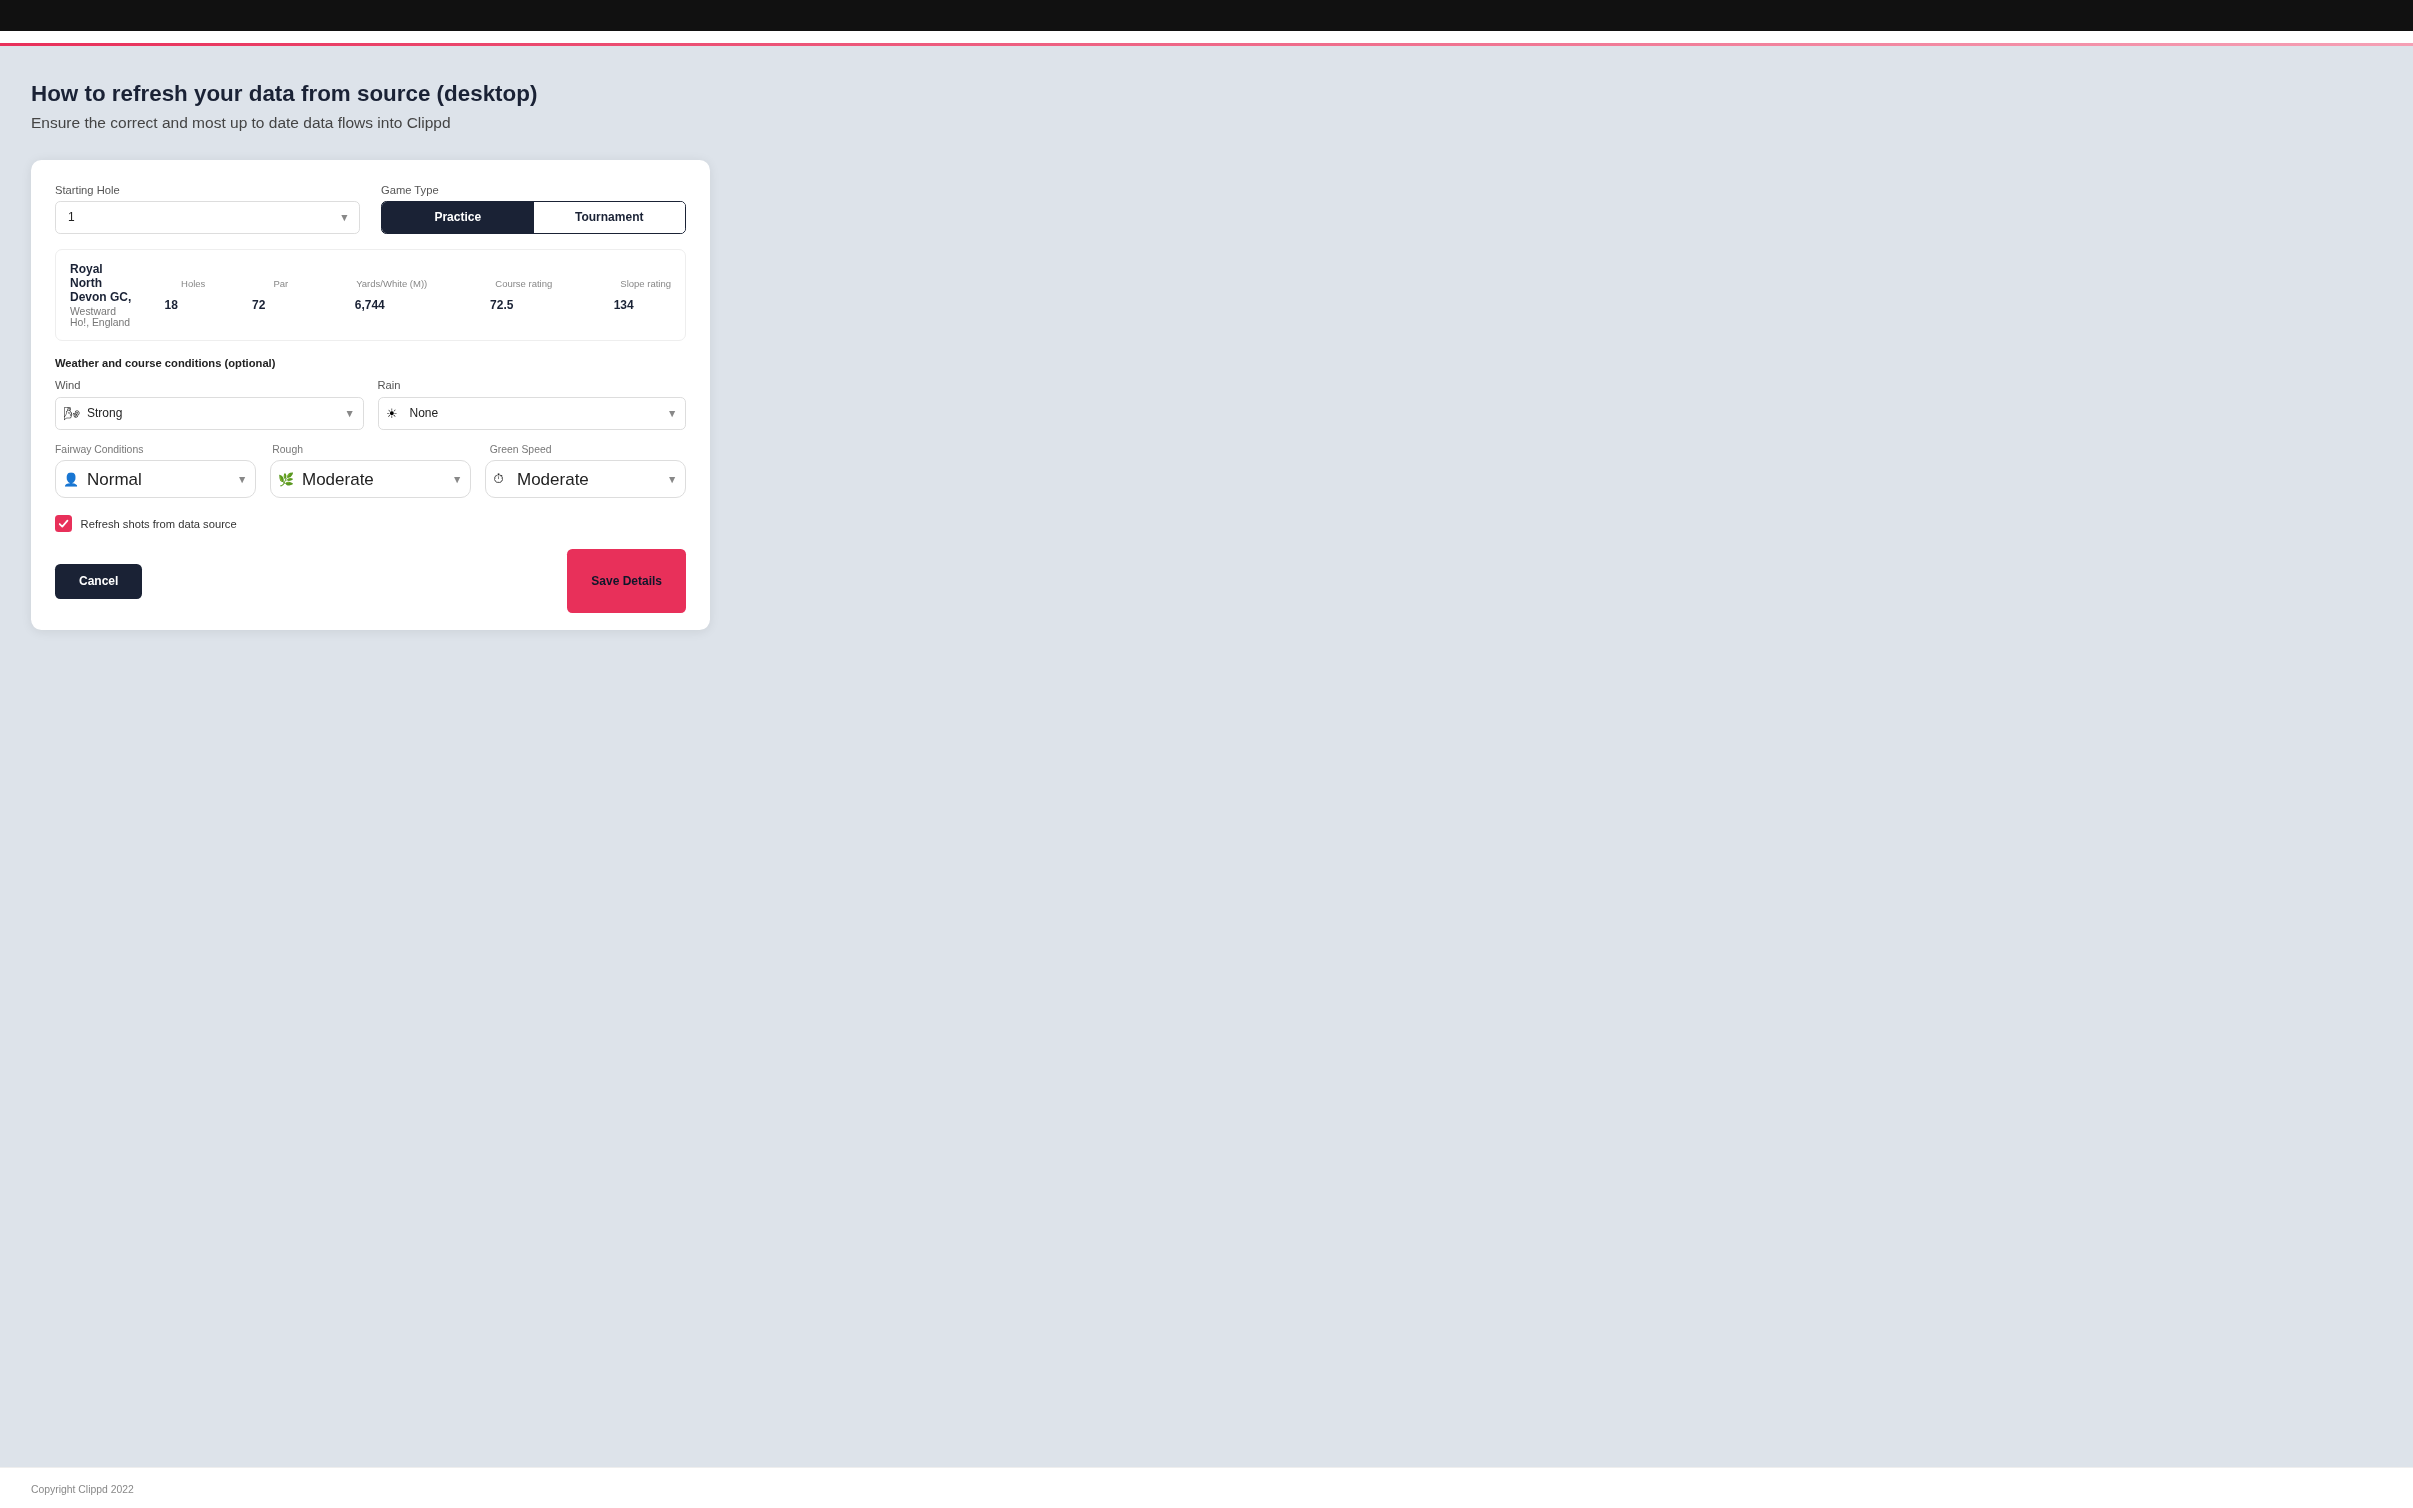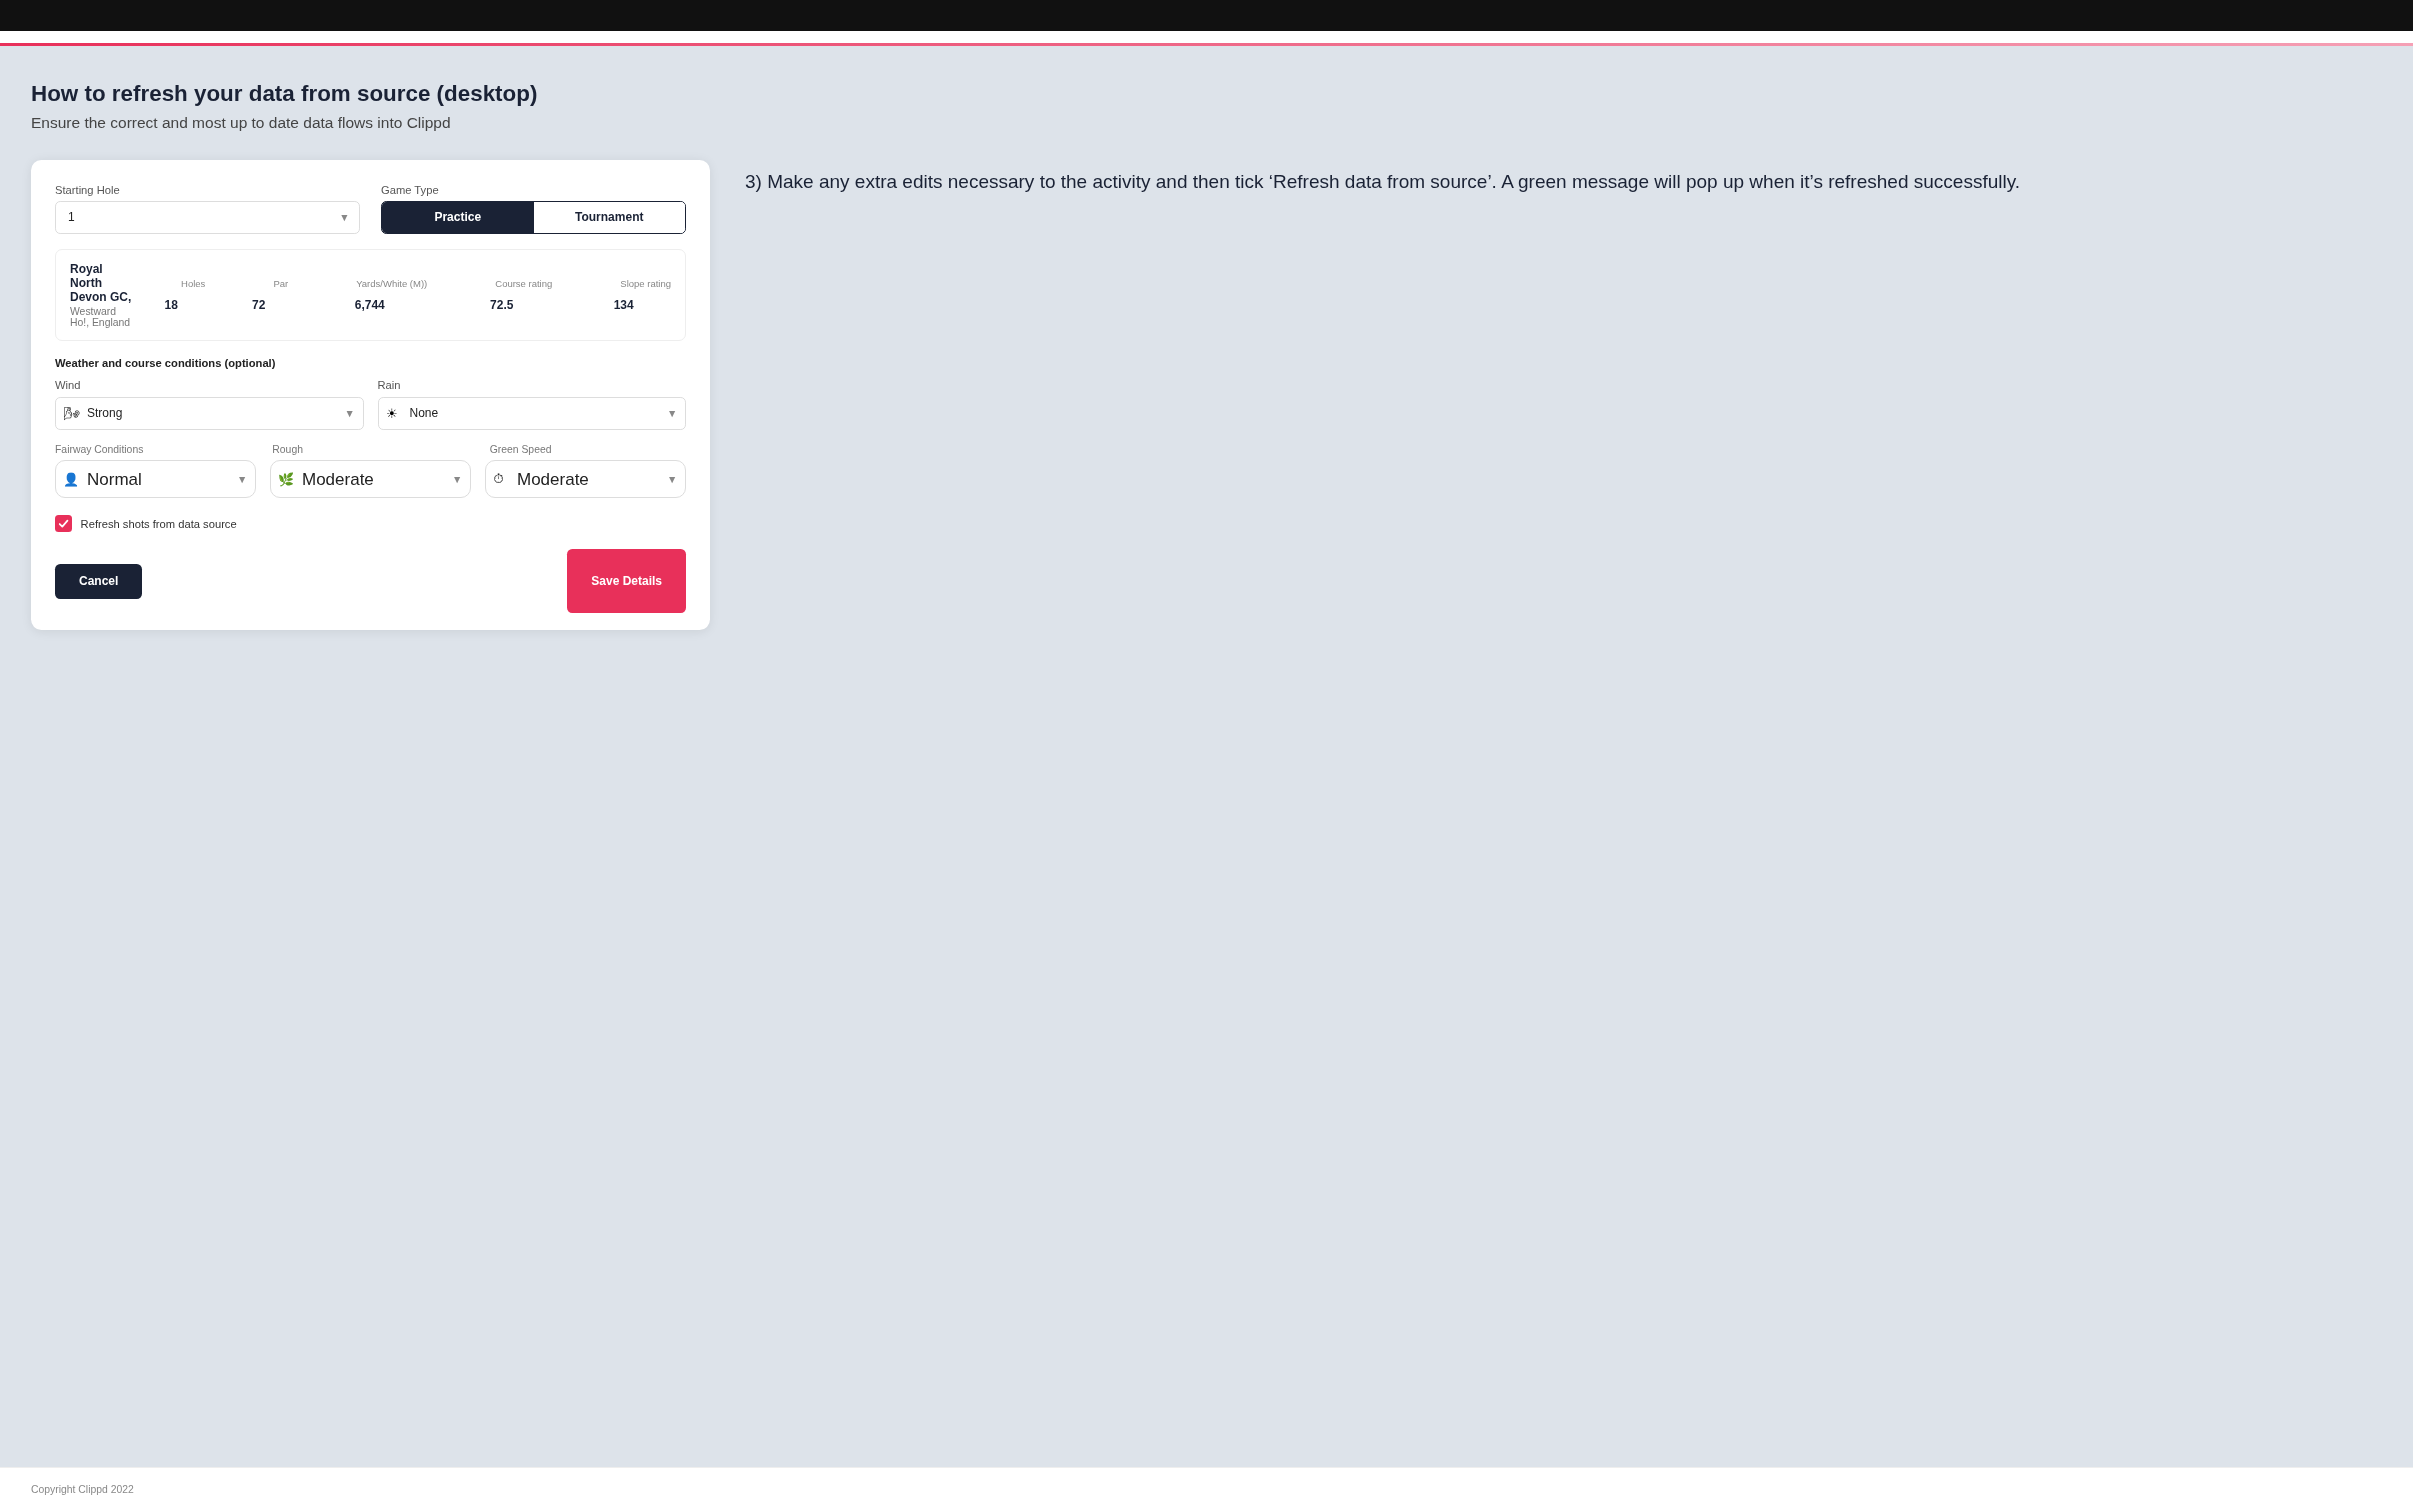--- a/index.html
+++ b/index.html
@@ -294,21 +294,21 @@
       color: #fff;
       border: none;
       border-radius: 5.2px;
       padding: 10.4px 24px;
       font-size: 12px;
       font-weight: 600;
       cursor: pointer;
     }
     .save-btn {
       background: #e8305a;
-      color: #ffffff;
+      color: #0f172a;
       border: none;
       border-radius: 5.2px;
       padding: 25px 24px;
       font-size: 12px;
       font-weight: 600;
       cursor: pointer;
     }
     .instruction-block {
       flex: 1;
       padding-top: 8.6px;
@@ -466,23 +466,20 @@
           </div>
           <span class="refresh-label">Refresh shots from data source</span>
         </div>
 
         <div class="action-row">
           <button class="cancel-btn">Cancel</button>
           <button class="save-btn">Save Details</button>
         </div>
       </div>
 
-      <div class="instruction-block">
-        <p class="instruction-text">3) Make any extra edits necessary to the activity and then tick ‘Refresh data from source’. A green message will pop up when it’s refreshed successfully.</p>
-      </div>
     </div>
   </div>
 
   <div class="footer">
     <span class="footer-text">Copyright Clippd 2022</span>
   </div>
 </div>
 
 
 </body></html>

